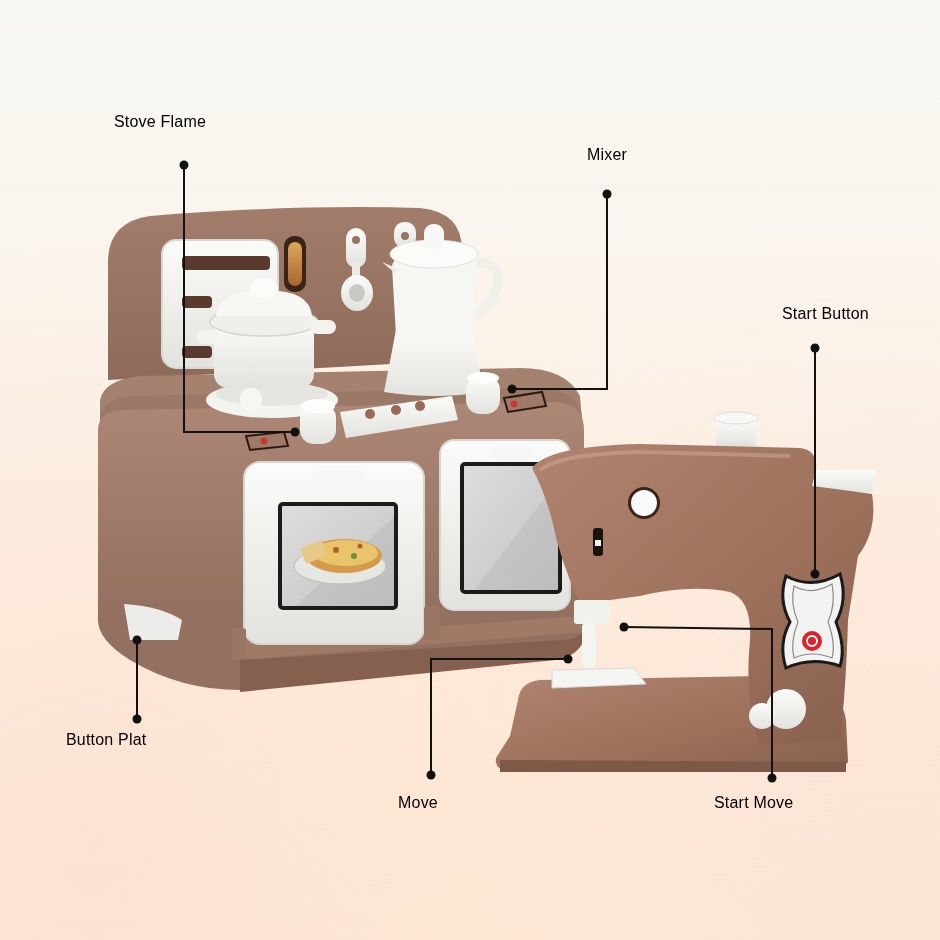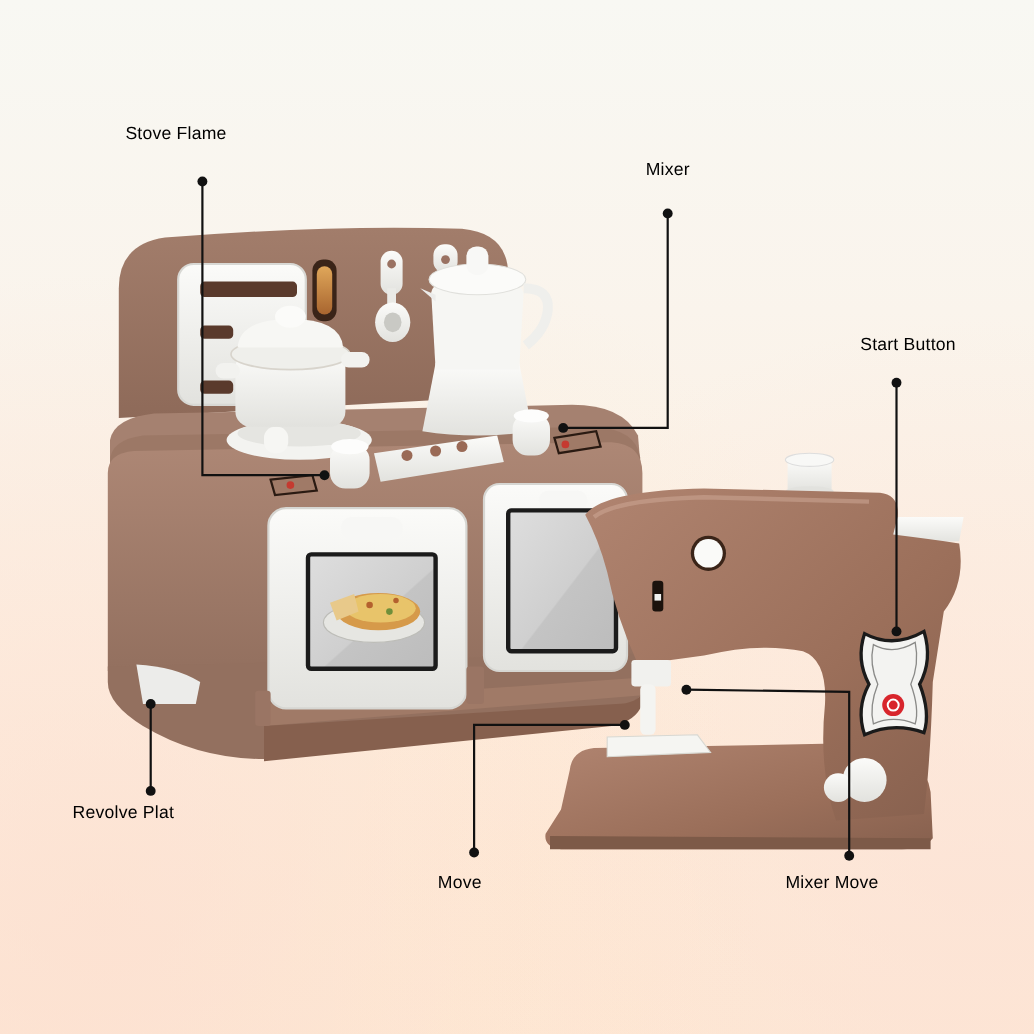--- a/index.html
+++ b/index.html
@@ -224,15 +224,15 @@
     <circle cx="568" cy="659" r="4.5"></circle>
     <circle cx="431" cy="775" r="4.5"></circle>
     <circle cx="624" cy="627" r="4.5"></circle>
     <circle cx="772" cy="778" r="4.5"></circle>
   </g>
 </svg>
 
 <div class="label" style="left:114px; top:113px;">Stove Flame</div>
 <div class="label" style="left:574px; top:146px;margin-left:13px;">Mixer</div>
 <div class="label" style="left:782px; top:305px;">Start Button</div>
-<div class="label" style="left:66px; top:731px;">Revolve Plat</div>
+<div class="label" style="left:66px; top:731px;">Button Plat</div>
 <div class="label" style="left:398px; top:794px;">Move</div>
-<div class="label" style="left:714px; top:794px;">Mixer Move</div>
+<div class="label" style="left:714px; top:794px;">Start Move</div>
 
 </body></html>

